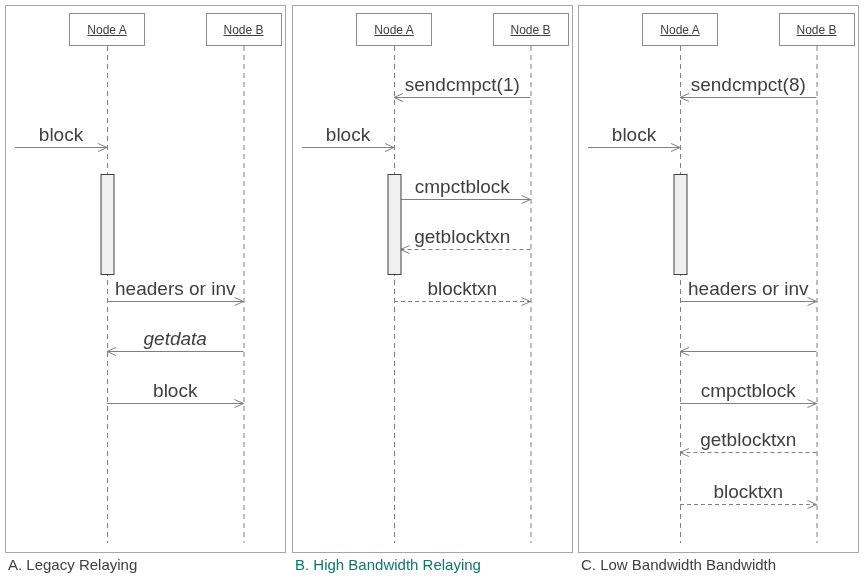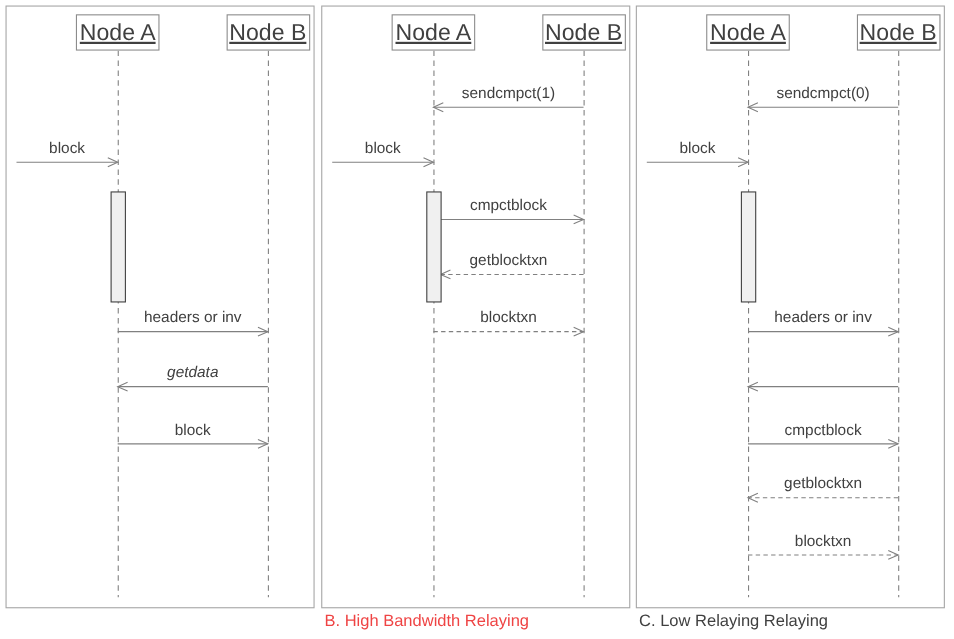--- a/index.html
+++ b/index.html
@@ -32,32 +32,32 @@
   .node-box {
     position: absolute;
     width: 76px;
     height: 33px;
     box-sizing: border-box;
     border: 1px solid #8c8c8c;
     background: #ffffff;
     display: flex;
     align-items: center;
     justify-content: center;
-    font-size: 21px;
+    font-size: 12px;
     color: #404040;
   }
   .node-box span {
     text-decoration: underline;
     white-space: nowrap;
   }
   .msg-label {
     position: absolute;
     width: 150px;
     text-align: center;
-    font-size: 14px;
+    font-size: 19px;
     line-height: 17px;
     color: #404040;
     white-space: nowrap;
   }
   .caption {
     position: absolute;
     font-size: 15px;
     color: #404040;
     white-space: nowrap;
   }
@@ -84,20 +84,21 @@
       <div class="msg-label" style="left: 94.25px; top: 274px;">headers or inv</div>
       <div class="msg-label" style="left: 94.25px; top: 324px; font-style: italic;">getdata</div>
       <div class="msg-label" style="left: 94.25px; top: 376px;">block</div>
       <div class="node-box" style="left: 63px; top: 7px; border-color: rgb(140, 140, 140); color: rgb(64, 64, 64);">
         <span>Node A</span>
       </div>
       <div class="node-box" style="left: 199.5px; top: 7px; border-color: rgb(140, 140, 140); color: rgb(64, 64, 64);">
         <span>Node B</span>
       </div>
     </div>
+    <div class="caption" style="left: 8px; top: 556px; color: rgb(64, 64, 64);">A. Legacy Relaying</div>
     <div class="panel" style="left: 292px; border-color: rgb(166, 166, 166);">
       <svg width="281" height="548">
         <line x1="101.5" y1="40" x2="101.5" y2="537" stroke="#808080" stroke-width="1" stroke-dasharray="5,4"></line>
         <line x1="238" y1="40" x2="238" y2="537" stroke="#808080" stroke-width="1" stroke-dasharray="5,4"></line>
         <line x1="237.5" y1="91.5" x2="101" y2="91.5" stroke="#808080" stroke-width="1"></line>
         <path d="M 110 87.5 L 101 91.5 L 110 95.5" stroke="#808080" stroke-width="1" fill="none"></path>
         <line x1="9" y1="141.5" x2="101" y2="141.5" stroke="#808080" stroke-width="1"></line>
         <path d="M 92 137.5 L 101 141.5 L 92 145.5" stroke="#808080" stroke-width="1" fill="none"></path>
         <line x1="107.5" y1="193.5" x2="237.5" y2="193.5" stroke="#808080" stroke-width="1"></line>
         <path d="M 228.5 189.5 L 237.5 193.5 L 228.5 197.5" stroke="#808080" stroke-width="1" fill="none"></path>
@@ -112,48 +113,48 @@
       <div class="msg-label" style="left: 94.25px; top: 172px;">cmpctblock</div>
       <div class="msg-label" style="left: 94.25px; top: 222px;">getblocktxn</div>
       <div class="msg-label" style="left: 94.25px; top: 274px;">blocktxn</div>
       <div class="node-box" style="left: 63px; top: 7px; border-color: rgb(140, 140, 140); color: rgb(64, 64, 64);">
         <span>Node A</span>
       </div>
       <div class="node-box" style="left: 199.5px; top: 7px; border-color: rgb(140, 140, 140); color: rgb(64, 64, 64);">
         <span>Node B</span>
       </div>
     </div>
-    <div class="caption" style="left: 295px; top: 556px; color: #ef4444;">B. High Bandwidth Relaying</div>
+    <div class="caption" style="left: 295px; top: 556px; color: #0f766e;">B. High Bandwidth Relaying</div>
     <div class="panel" style="left: 578px; border-color: rgb(166, 166, 166);">
       <svg width="281" height="548">
         <line x1="101.5" y1="40" x2="101.5" y2="537" stroke="#808080" stroke-width="1" stroke-dasharray="5,4"></line>
         <line x1="238" y1="40" x2="238" y2="537" stroke="#808080" stroke-width="1" stroke-dasharray="5,4"></line>
         <line x1="237.5" y1="91.5" x2="101" y2="91.5" stroke="#808080" stroke-width="1"></line>
         <path d="M 110 87.5 L 101 91.5 L 110 95.5" stroke="#808080" stroke-width="1" fill="none"></path>
         <line x1="9" y1="141.5" x2="101" y2="141.5" stroke="#808080" stroke-width="1"></line>
         <path d="M 92 137.5 L 101 141.5 L 92 145.5" stroke="#808080" stroke-width="1" fill="none"></path>
         <line x1="101" y1="295.5" x2="237.5" y2="295.5" stroke="#808080" stroke-width="1"></line>
         <path d="M 228.5 291.5 L 237.5 295.5 L 228.5 299.5" stroke="#808080" stroke-width="1" fill="none"></path>
         <line x1="237.5" y1="345.5" x2="101" y2="345.5" stroke="#808080" stroke-width="1"></line>
         <path d="M 110 341.5 L 101 345.5 L 110 349.5" stroke="#808080" stroke-width="1" fill="none"></path>
         <line x1="101" y1="397.5" x2="237.5" y2="397.5" stroke="#808080" stroke-width="1"></line>
         <path d="M 228.5 393.5 L 237.5 397.5 L 228.5 401.5" stroke="#808080" stroke-width="1" fill="none"></path>
         <line x1="237.5" y1="446.5" x2="101" y2="446.5" stroke="#808080" stroke-width="1" stroke-dasharray="4,3"></line>
         <path d="M 110 442.5 L 101 446.5 L 110 450.5" stroke="#808080" stroke-width="1" fill="none"></path>
         <line x1="101" y1="498.5" x2="237.5" y2="498.5" stroke="#808080" stroke-width="1" stroke-dasharray="4,3"></line>
         <path d="M 228.5 494.5 L 237.5 498.5 L 228.5 502.5" stroke="#808080" stroke-width="1" fill="none"></path>
         <rect x="95" y="168.5" width="13" height="100" fill="#f0f0f0" stroke="#404040" stroke-width="1"></rect>
       </svg>
-      <div class="msg-label" style="left: 94.25px; top: 70px;">sendcmpct(0)</div>
+      <div class="msg-label" style="left: 94.25px; top: 70px;">sendcmpct(8)</div>
       <div class="msg-label" style="left: -20px; top: 120px;">block</div>
       <div class="msg-label" style="left: 94.25px; top: 274px;">headers or inv</div>
       <div class="msg-label" style="left: 94.25px; top: 376px;">cmpctblock</div>
       <div class="msg-label" style="left: 94.25px; top: 425px;">getblocktxn</div>
       <div class="msg-label" style="left: 94.25px; top: 477px;">blocktxn</div>
       <div class="node-box" style="left: 63px; top: 7px; border-color: rgb(140, 140, 140); color: rgb(64, 64, 64);">
         <span>Node A</span>
       </div>
       <div class="node-box" style="left: 199.5px; top: 7px; border-color: rgb(140, 140, 140); color: rgb(64, 64, 64);">
         <span>Node B</span>
       </div>
     </div>
-    <div class="caption" style="left: 581px; top: 556px; color: rgb(64, 64, 64);">C. Low Relaying Relaying</div>
+    <div class="caption" style="left: 581px; top: 556px; color: rgb(64, 64, 64);">C. Low Bandwidth Bandwidth</div>
   </div>
 
 </body></html>

